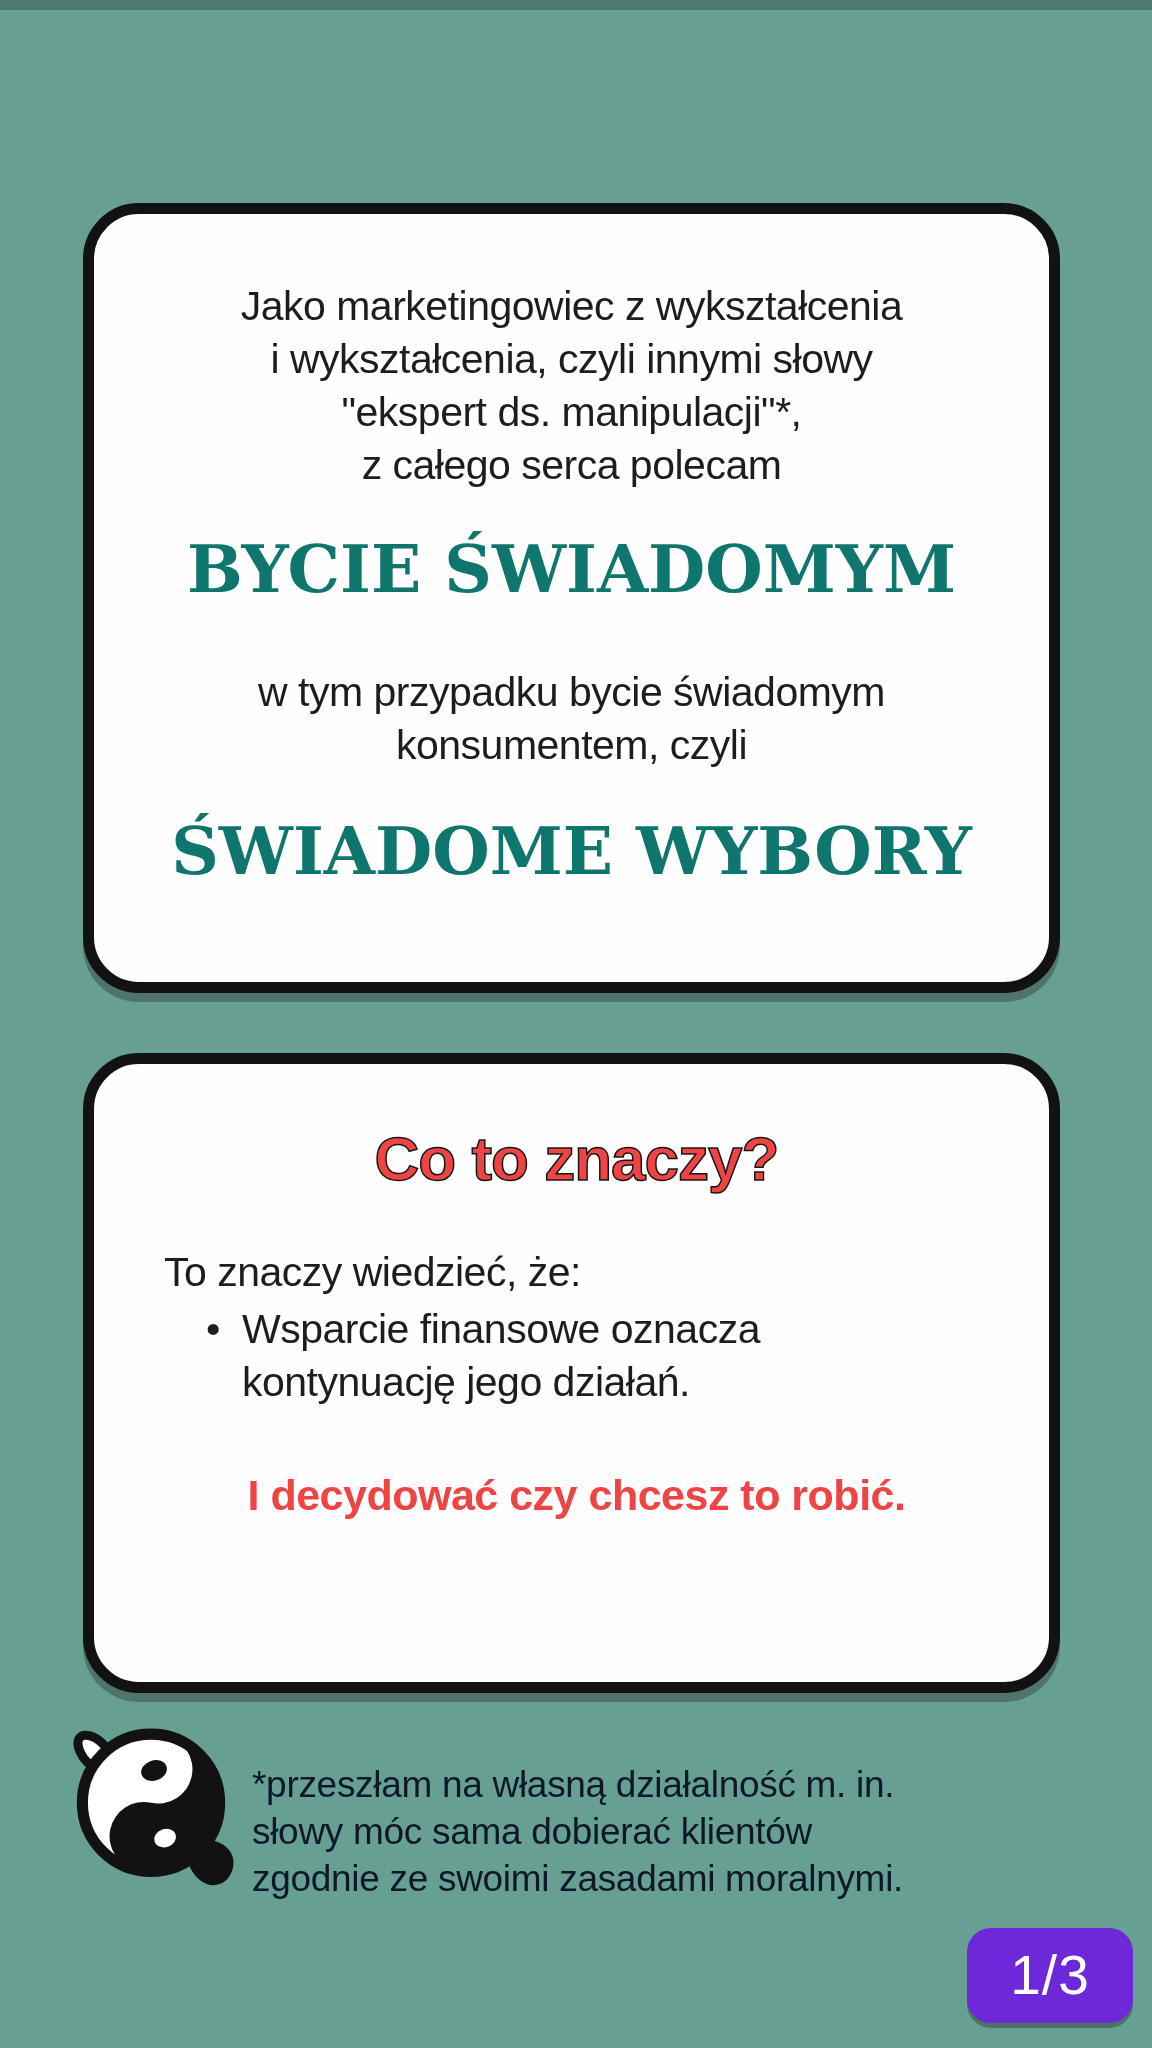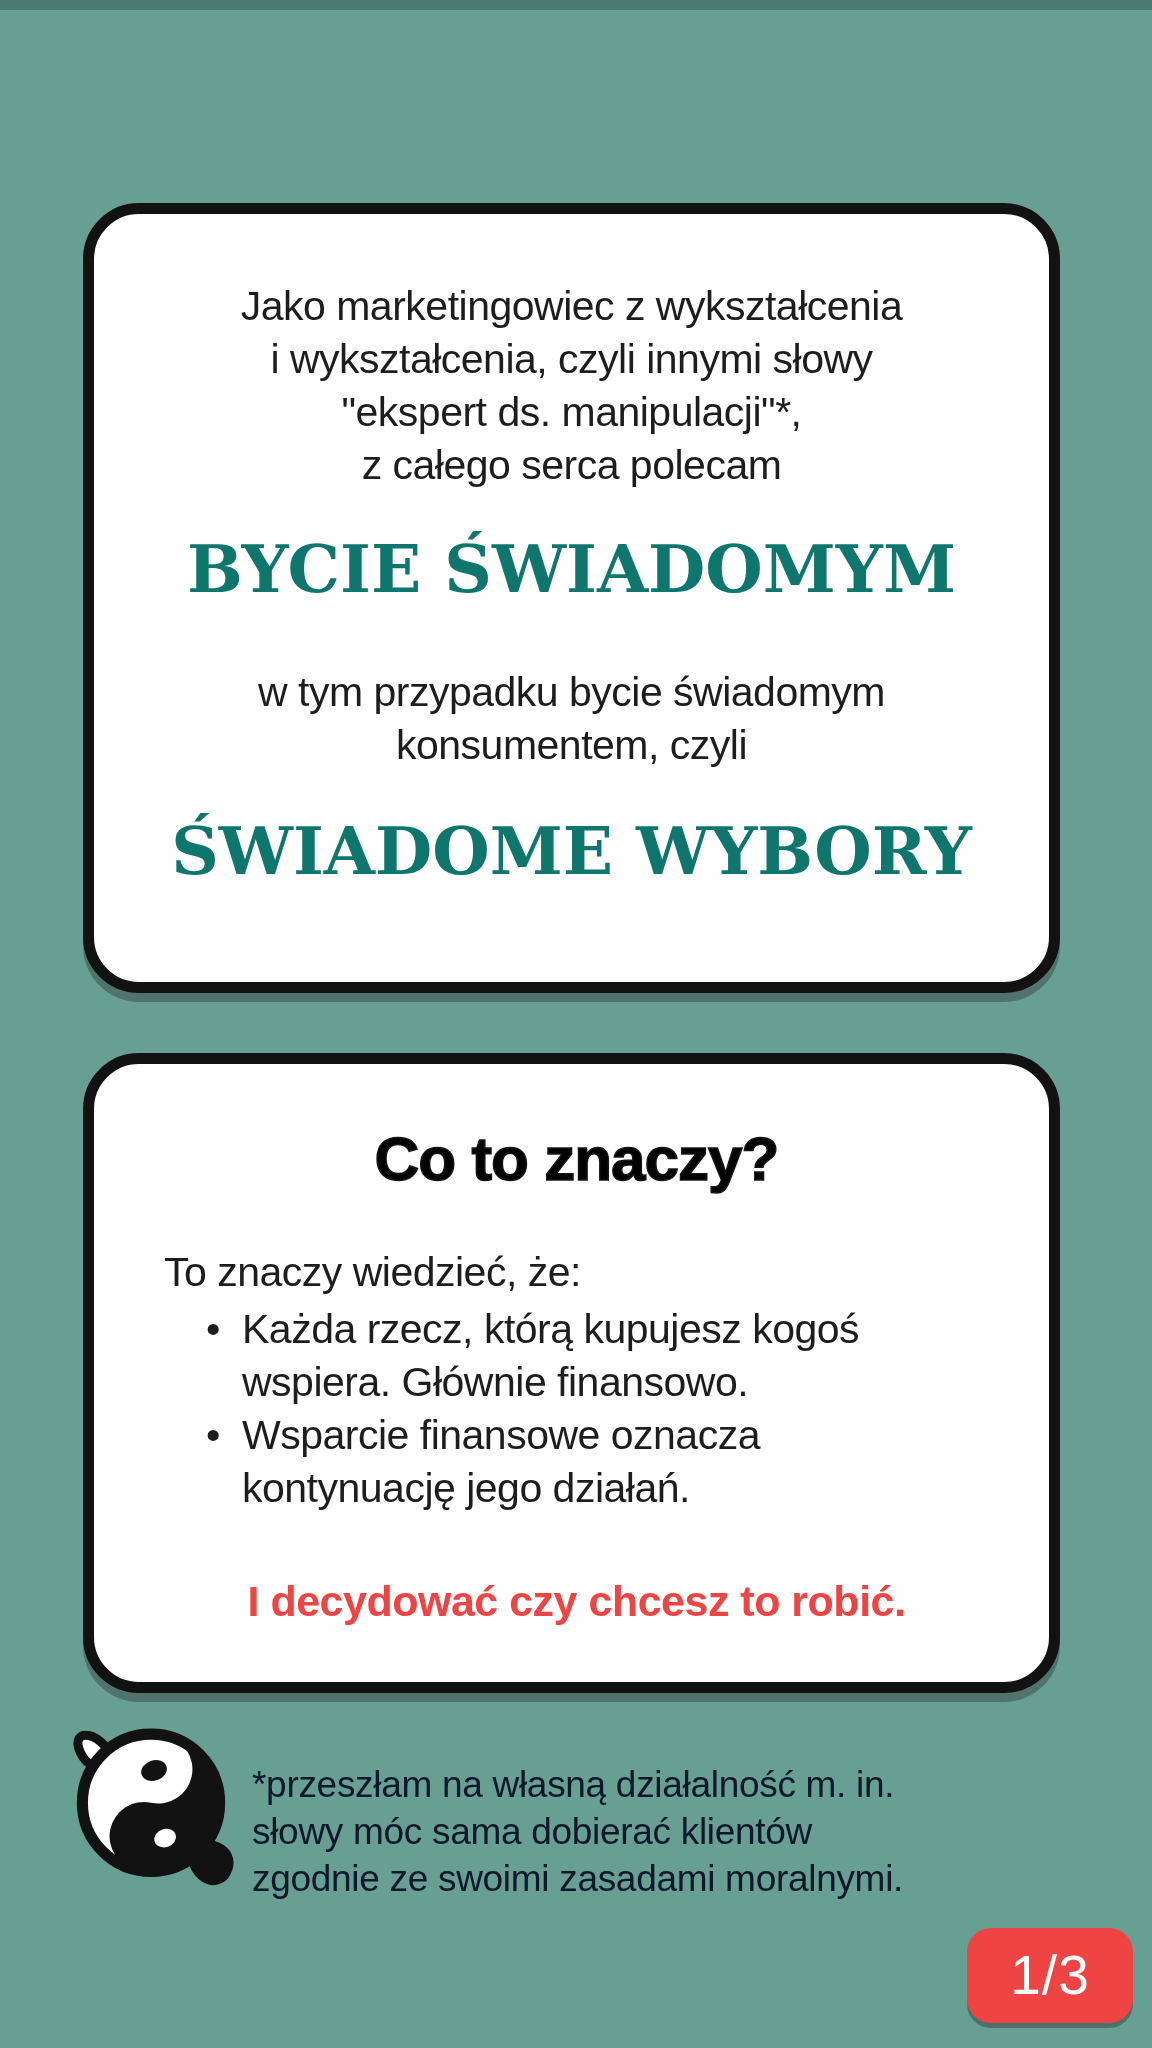--- a/index.html
+++ b/index.html
@@ -25,21 +25,21 @@
   .headline{
     margin:0;font-family:"DejaVu Serif","Liberation Serif",serif;
     font-weight:700;color:#0f766e;font-size:66px;line-height:78px;
     letter-spacing:0px;white-space:nowrap;
   }
   .headline-primary{margin-top:38px;}
   .headline-secondary{margin-top:40px;}
 
   .card-title{
     margin:0;text-align:center;font-size:62px;line-height:70px;
-    font-weight:700;letter-spacing:-1px;color:#000000;
+    font-weight:700;letter-spacing:-1px;color:#ef4444;
     -webkit-text-stroke:1.5px #161616;
   }
   .lead-line{margin:52px 0 0 0;font-size:41px;line-height:53px;letter-spacing:-0.5px;}
   .bullet-list{margin:4px 0 0 0;padding:0 0 0 40px;list-style:none;}
   .bullet-item{
     position:relative;max-width:700px;padding-left:38px;
     font-size:41px;line-height:53px;letter-spacing:-0.5px;
   }
   .bullet-item::before{
     content:"\2022";position:absolute;left:2px;top:0;
@@ -52,21 +52,21 @@
 
   .logo{position:absolute;left:40px;top:1708px;width:222px;height:222px;}
   .footnote{
     position:absolute;left:252px;top:1751px;margin:0;
     color:#0f172a;font-size:37px;line-height:47px;letter-spacing:-0.3px;
   }
   .footnote-line{display:block;white-space:nowrap;}
 
   .page-badge{
     position:absolute;left:967px;top:1918px;width:166px;height:95px;
-    background:#ef4444;border-radius:24px;
+    background:#6d28d9;border-radius:24px;
     display:flex;align-items:center;justify-content:center;
     box-shadow:0 5px 0 rgba(30,30,30,0.35);
   }
   .page-badge-text{color:#ffffff;font-size:55px;line-height:1;letter-spacing:1px;}
 </style>
 </head>
 <body>
 
 <div class="canvas">
 
@@ -82,21 +82,20 @@
       <span class="body-line">w tym przypadku bycie świadomym</span>
       <span class="body-line">konsumentem, czyli</span>
     </p>
     <h1 class="headline headline-secondary">ŚWIADOME WYBORY</h1>
   </section>
 
   <section class="card card-explain">
     <h2 class="card-title">Co to znaczy?</h2>
     <p class="lead-line">To znaczy wiedzieć, że:</p>
     <ul class="bullet-list">
-      <li class="bullet-item">Każda rzecz, którą kupujesz kogoś wspiera. Głównie finansowo.</li>
       <li class="bullet-item">Wsparcie finansowe oznacza kontynuację jego działań.</li>
     </ul>
     <p class="conclusion-line">I decydować czy chcesz to robić.</p>
   </section>
 
   <svg class="logo" viewBox="0 0 220 220" aria-hidden="true">
     <path d="M74 46 C64 12 28 8 40 34 C47 49 58 51 74 46 Z" fill="#ffffff" stroke="#121212" stroke-width="9" stroke-linejoin="round"></path>
     <path d="M146 126 C180 116 198 138 184 157 C172 170 150 161 146 126 Z" fill="#121212" stroke="#121212" stroke-width="6" stroke-linejoin="round"></path>
     <circle cx="110" cy="84" r="68" fill="#ffffff" stroke="#121212" stroke-width="11"></circle>
     <g transform="rotate(12 110 84)">

